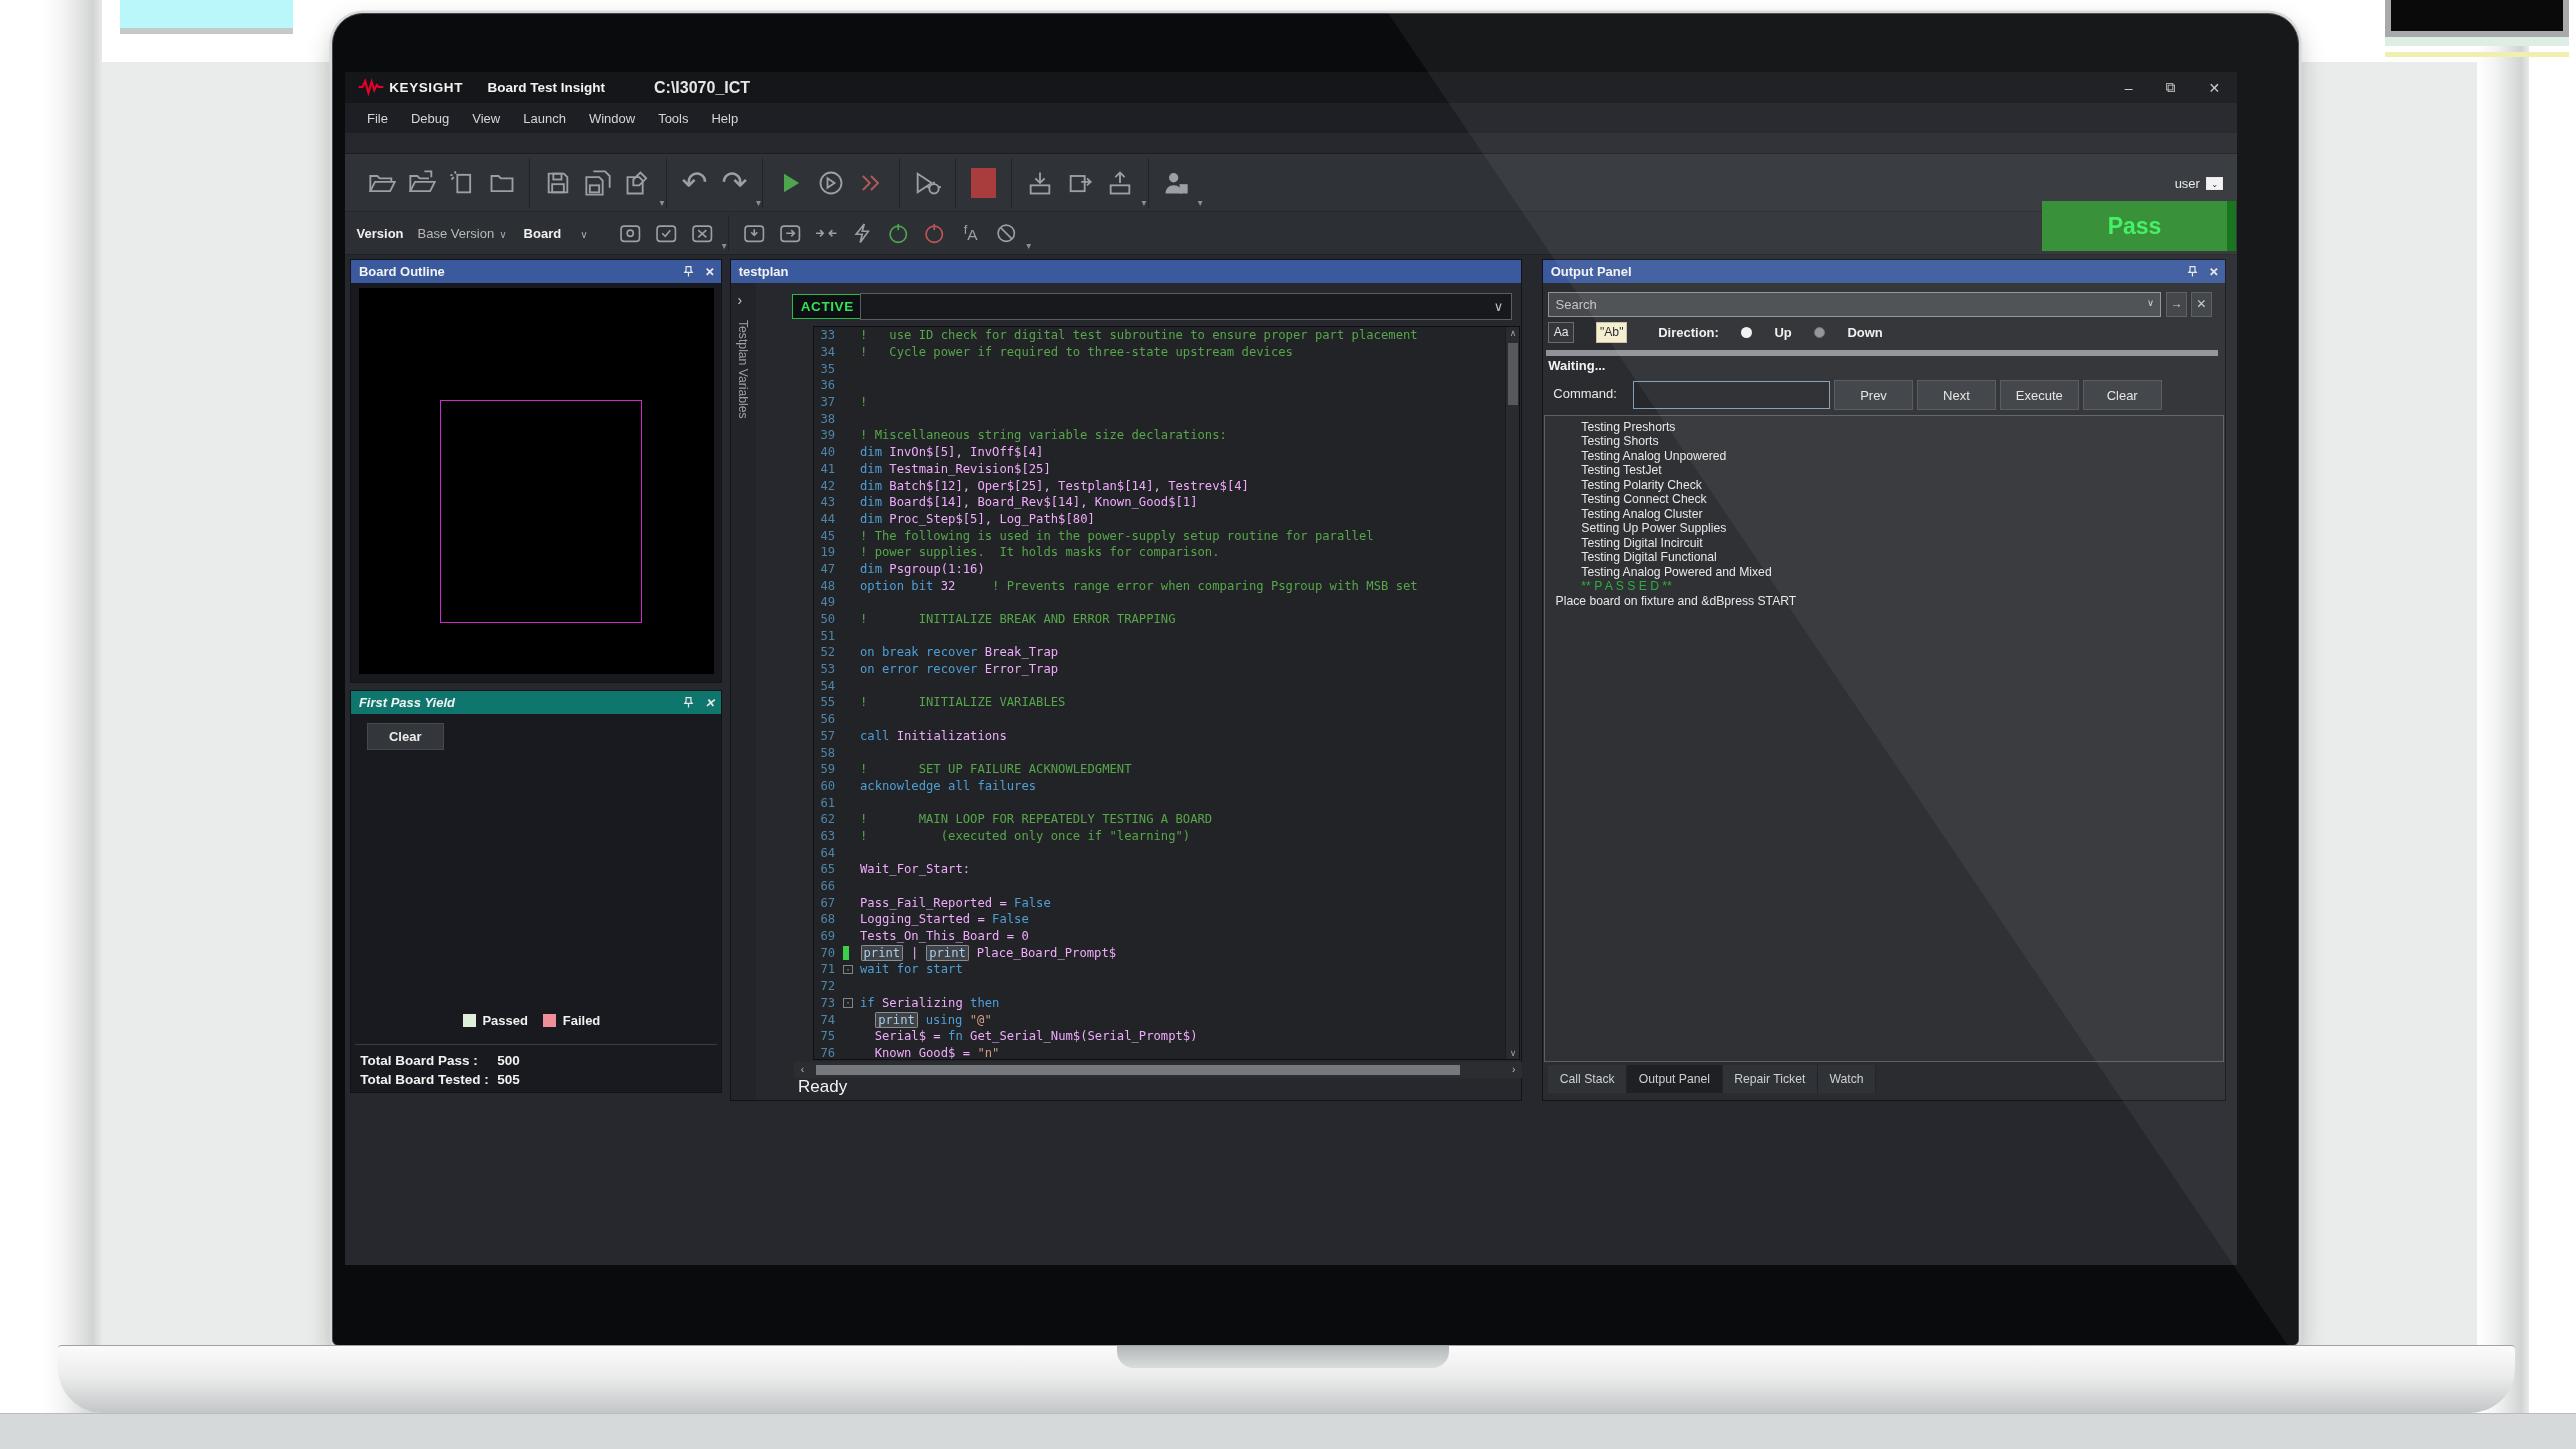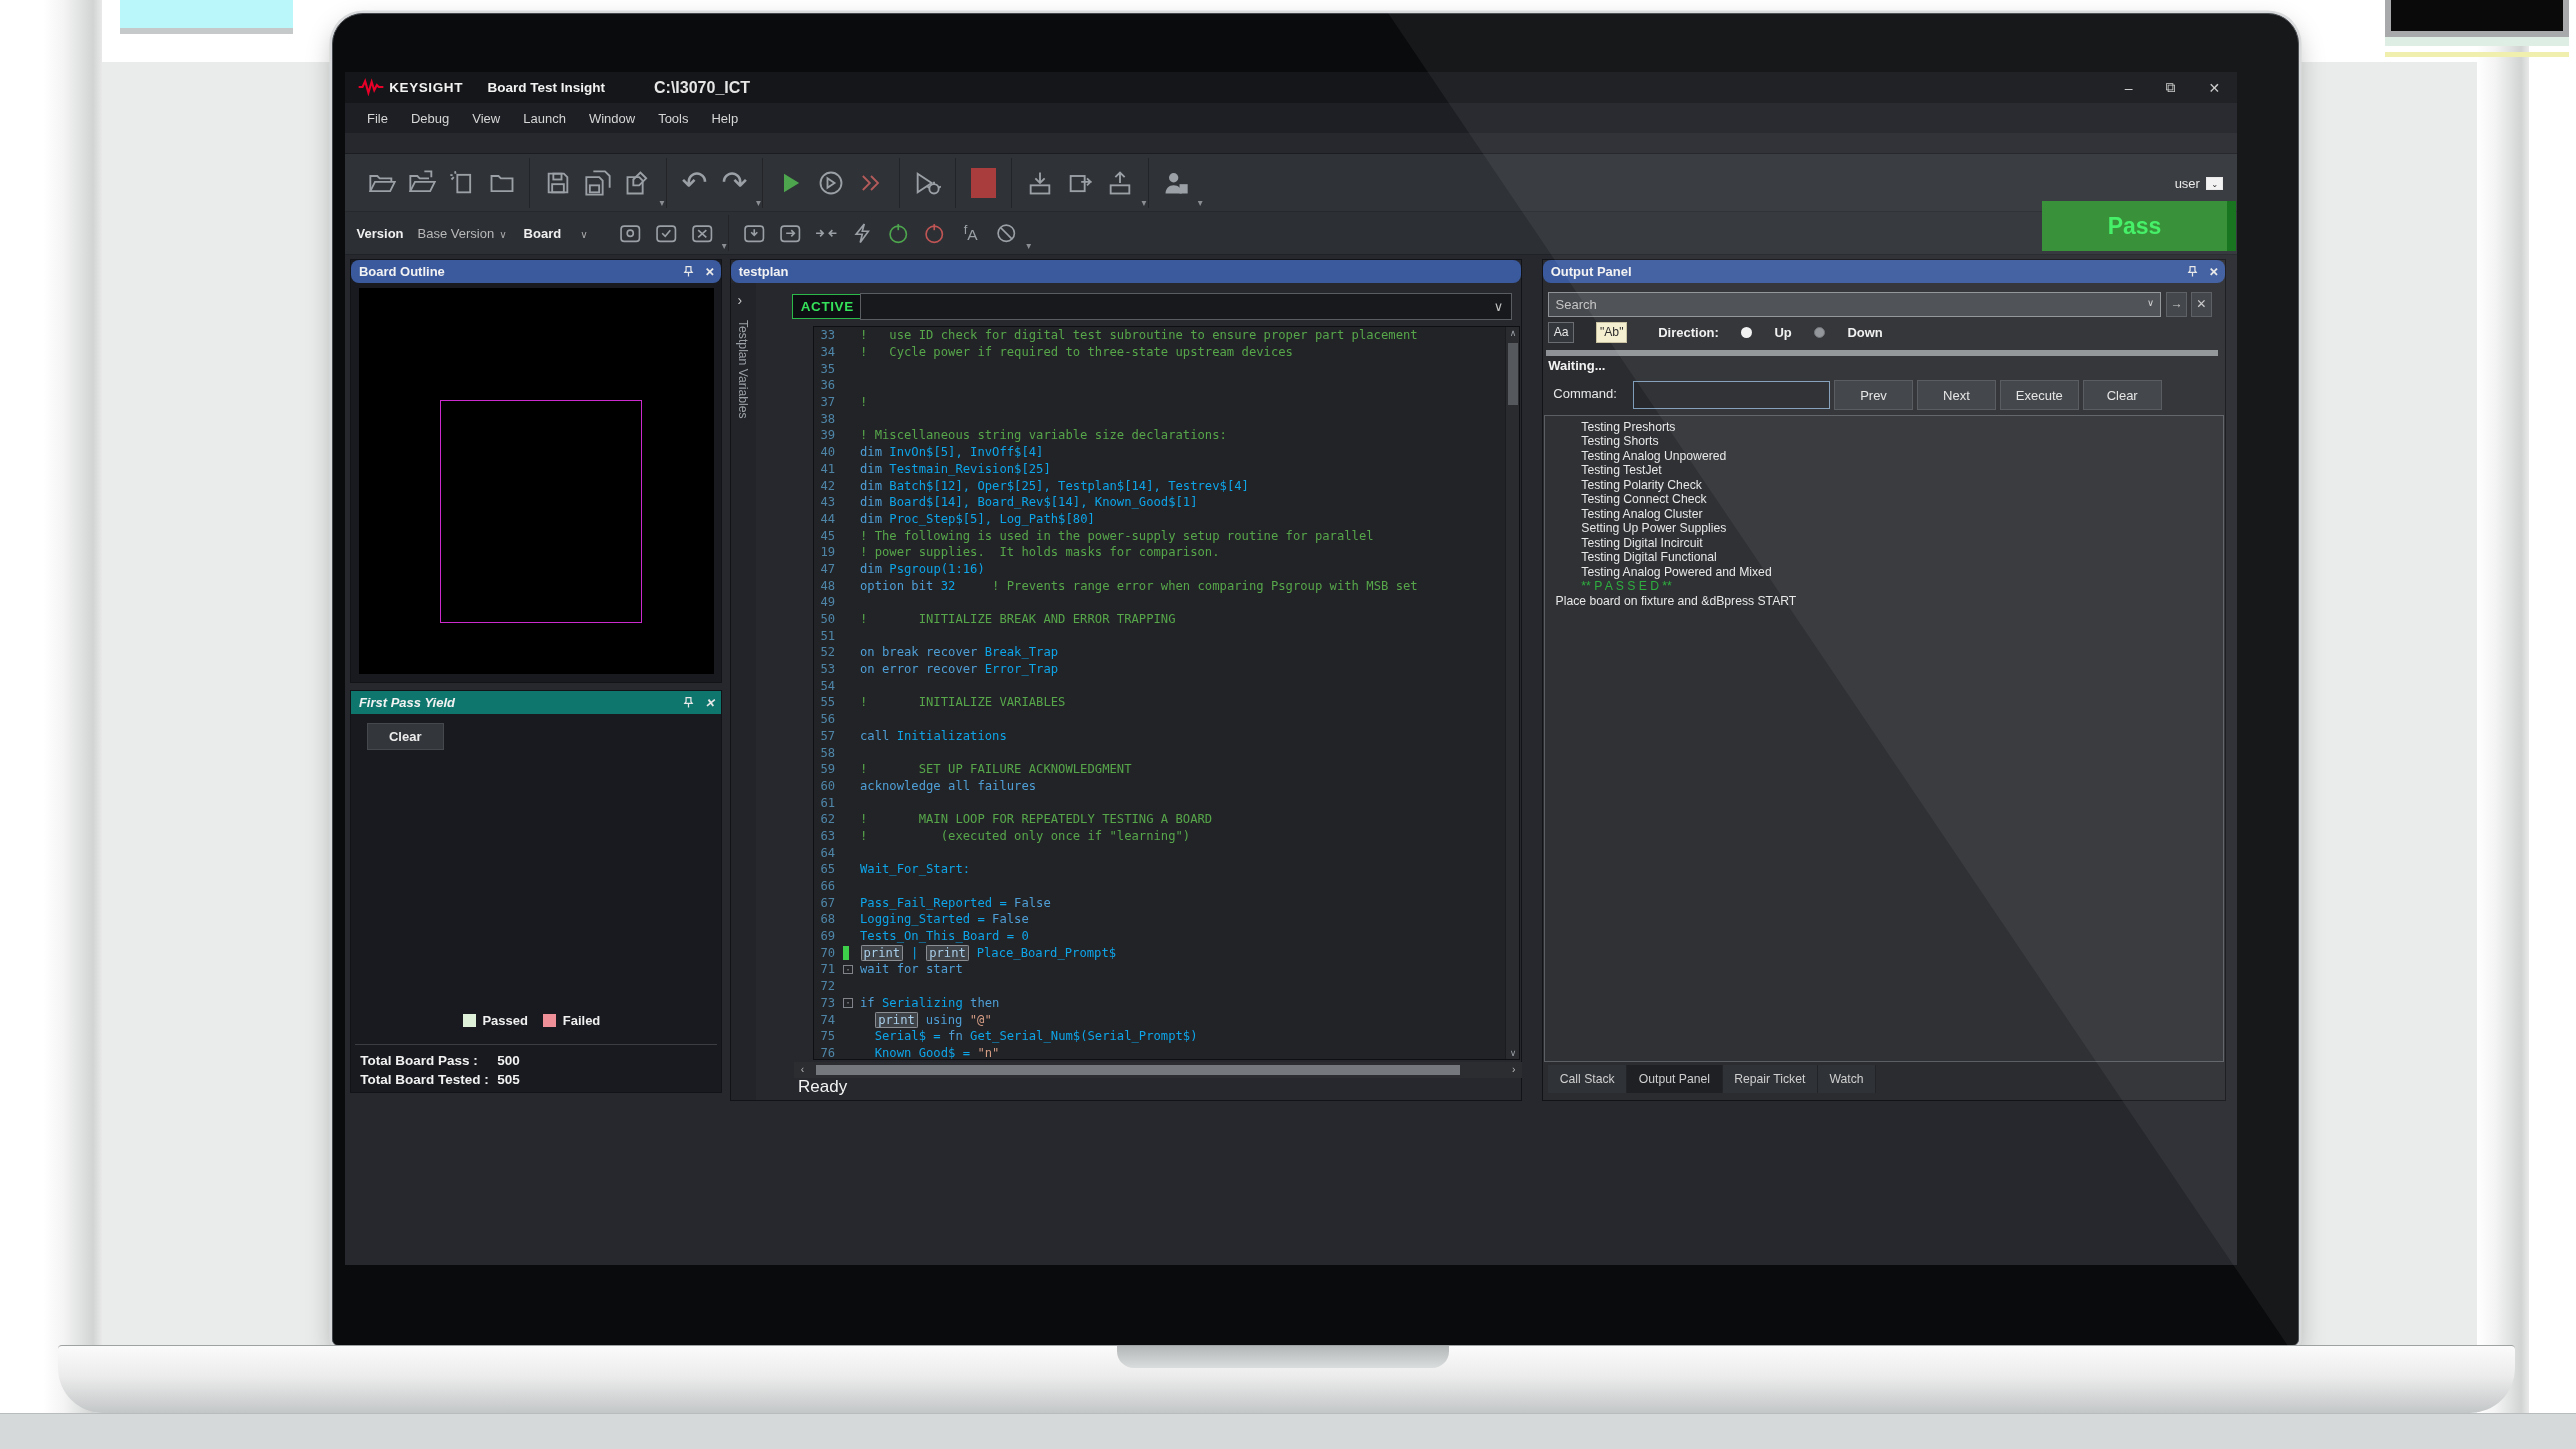--- a/index.html
+++ b/index.html
@@ -60,21 +60,21 @@
   .user-box{width:16.7px;height:13px;border:1.3px solid #e8e8e8;background:#f2f2f2;color:#222;font-size:8.4px;display:flex;align-items:center;justify-content:center;}
   .v-label{font-weight:bold;font-size:13px;color:#f0f0f0;margin-right:14px;}
   .v-select{font-size:13px;color:#b9b9b9;margin-right:16.7px;}
   .v-chev{color:#a8a8a8;font-size:10.3px;margin-left:5.2px;}
   .pass-btn{position:absolute;left:1697px;top:129px;width:194px;height:50px;background:#2e8b2e;border-right:9px solid #0d6e14;
             display:flex;align-items:center;justify-content:center;font-size:23px;font-weight:bold;color:#3cf060;z-index:5;}
 
   
   .panel{position:absolute;background:#181a1f;border:0.6px solid #121317;}
   .phdr{height:23px;display:flex;align-items:center;padding:0 6.4px 0 7.7px;font-weight:bold;font-size:13px;color:#f2f2f2;}
-  .phdr-blue{background:#3b5a9e;border-radius:8px;}
+  .phdr-blue{background:#3b5a9e;}
   .phdr-dark{background:#0f766e;font-style:italic;}
   .phdr .sp{flex:1;}
   .picon{margin-left:10.3px;color:#e8e8e8;font-size:11.6px;display:flex;align-items:center;}
 
   .bo-panel{left:5.2px;top:187px;width:372px;height:424px;}
   .bo-canvas{position:absolute;left:7.7px;top:28px;right:7.7px;bottom:7.7px;background:#000;}
   .bo-rect{position:absolute;left:81px;top:112px;width:202px;height:223px;border:1.9px solid #cc2acc;}
 
   .fpy-panel{left:5.2px;top:618px;width:372px;height:403px;}
   .clear-btn{position:absolute;left:15.5px;top:32px;width:77px;height:27px;background:#33363b;border:0.6px solid #45484d;
@@ -104,21 +104,21 @@
   .editor{position:absolute;left:82px;top:66px;width:707px;height:734px;background:#212327;border:0.6px solid #0e0f12;overflow:hidden;}
   .code{position:absolute;left:0;top:0;width:679px;font-family:"DejaVu Sans Mono",monospace;font-size:12.2px;}
   .crow{display:flex;height:16.7px;align-items:center;white-space:pre;}
   .cnum{width:28px;padding-left:6.4px;color:#4f86a8;flex:none;}
   .cfold{width:18px;flex:none;display:flex;align-items:center;}
   .foldbox{width:9.7px;height:9.7px;border:0.6px solid #80838a;color:#c0c0c0;font-size:7.7px;line-height:8.4px;text-align:center;margin-left:1.3px;}
   .cmark{width:5.8px;height:14px;background:#3ecf4a;margin-left:1.3px;}
   .ctext{white-space:pre;}
   .tok-cm{color:#57a64a;}
   .tok-kw{color:#4f9fd6;}
-  .tok-id{color:#0ea5e9;}
+  .tok-id{color:#f0abfc;}
   .tok-str{color:#d69d85;}
   .tok-box{color:#a8cde8;background:#3f4246;border:0.6px solid #8b8e93;border-radius:1.3px;padding:0 1.9px;margin:0 0.6px;}
   .vscroll{position:absolute;right:0;top:0;width:14px;height:100%;background:#292b2f;border-left:0.6px solid #1a1c1f;}
   .vscroll .arr{position:absolute;left:0;width:14px;text-align:center;color:#9aa0a6;font-size:9px;}
   .vscroll .thumb{position:absolute;left:1.9px;top:15.5px;width:10.3px;height:62px;background:#55585d;}
   .hscroll{position:absolute;left:63px;top:802px;width:728px;height:15.5px;background:#2b2d31;display:flex;align-items:center;}
   .hscroll .arr{width:16.7px;text-align:center;color:#b9b9b9;font-size:10.3px;flex:none;}
   .hthumb{margin-left:5.2px;width:644px;height:10.3px;background:#75787d;}
   .tp-status{position:absolute;left:67px;top:817px;font-size:17px;font-weight:normal;color:#f2f2f2;}
 

